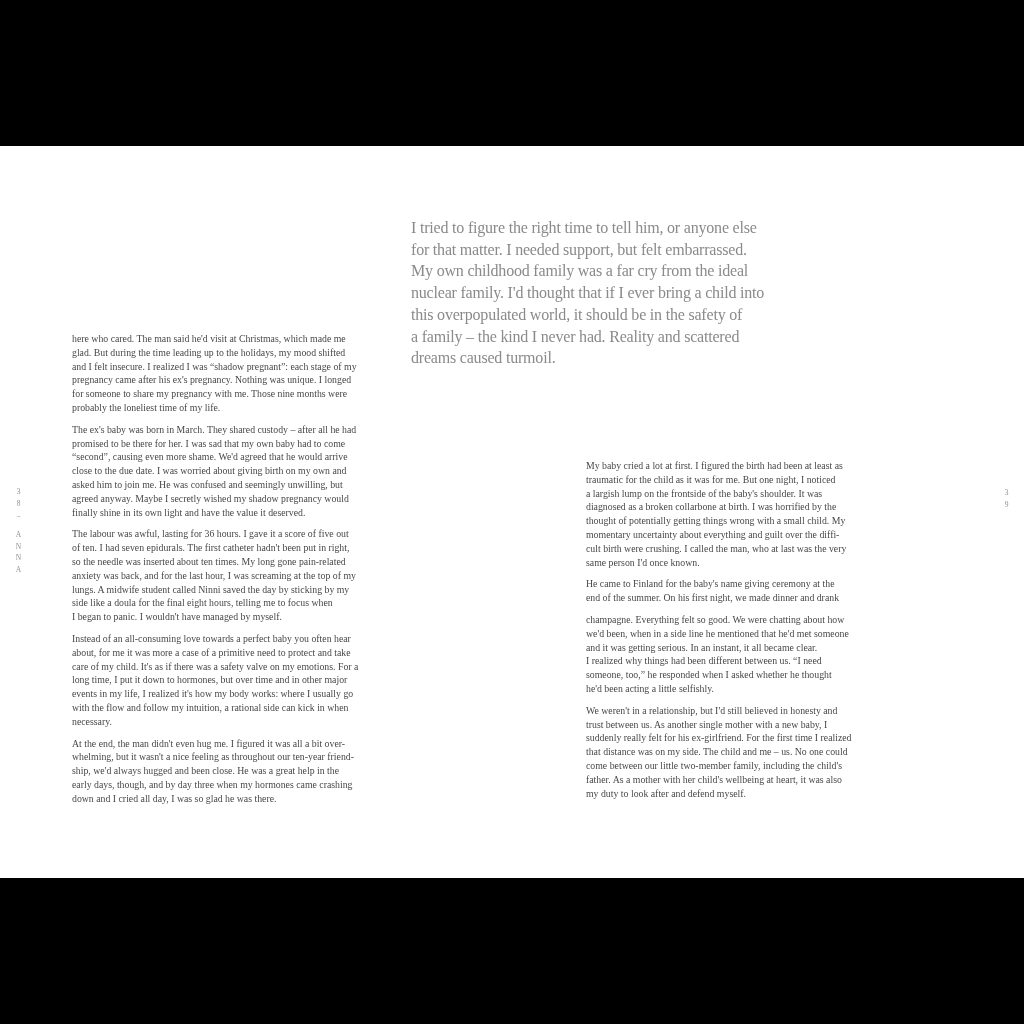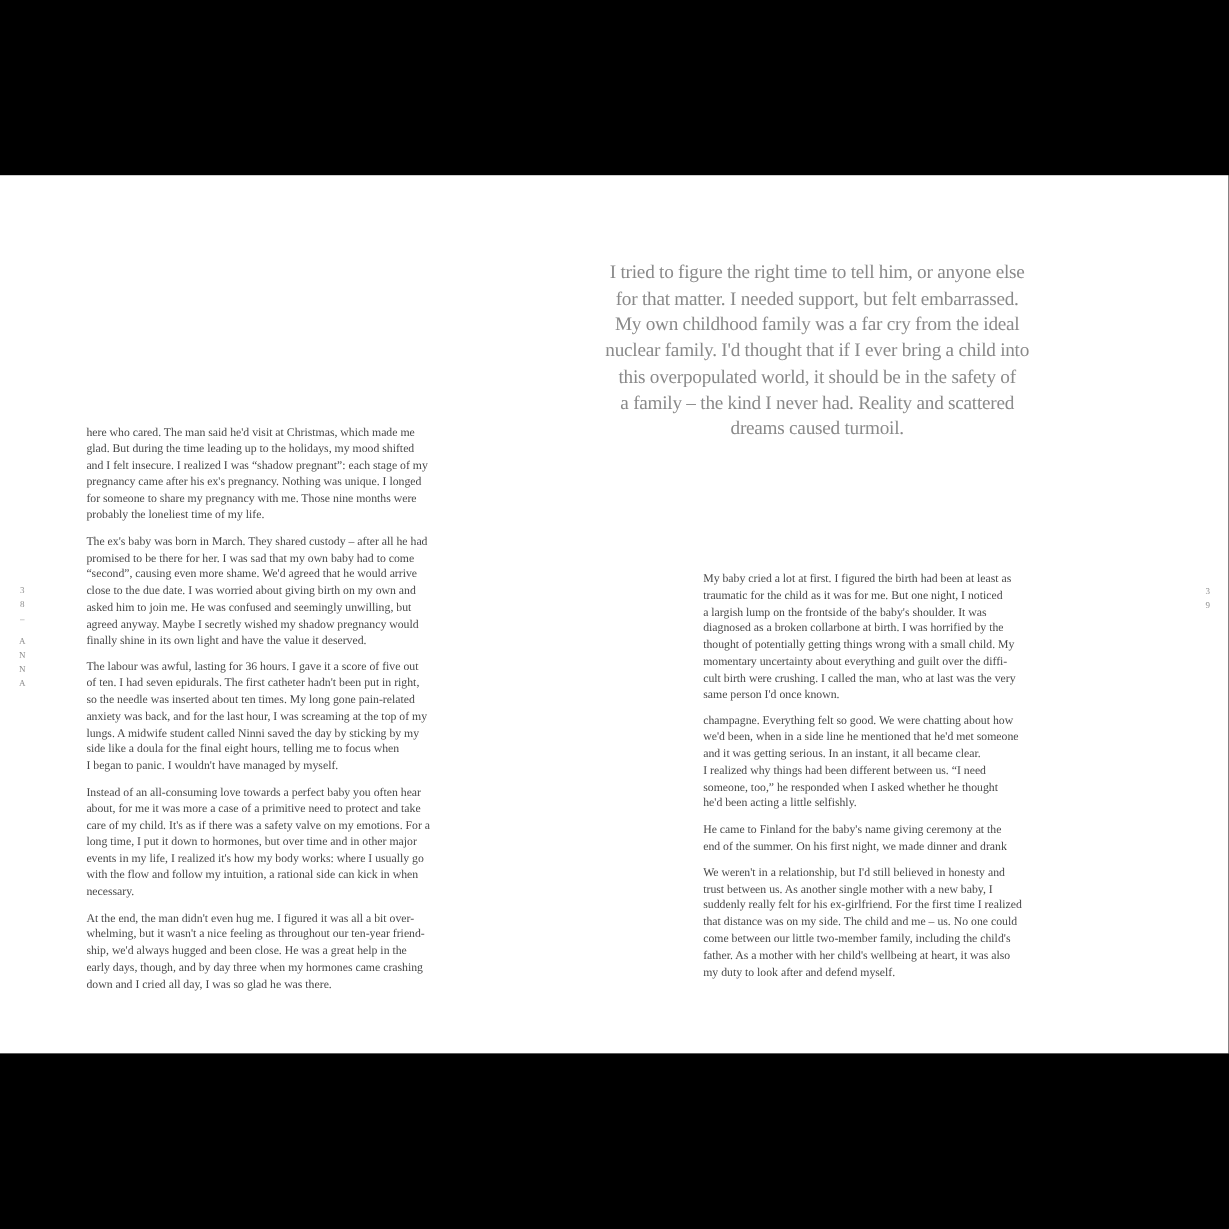--- a/index.html
+++ b/index.html
@@ -20,30 +20,30 @@
   }
   
   .col p {
     margin: 0 0 8px 0;
     font-size: 9.8px;
     line-height: 13.8px;
     color: #474747;
     white-space: pre-line;
     text-align: left;
   }
-  .left-col  { position: absolute; left: 72px;  top: 186px; width: 350px; margin-top: 22px; }
-  .right-col { position: absolute; left: 586px; top: 330px; width: 330px; }
+  .left-col  { position: absolute; left: 72px;  top: 186px; width: 350px; }
+  .right-col { position: absolute; left: 586px; top: 313px; width: 330px; }
   
   .quote {
     position: absolute; top: 71px; right: 73px; width: 540px;
     font-size: 16px;
     line-height: 21.7px;
     letter-spacing: -0.2px;
     color: #8a8a8a;
-    text-align: center;
+    text-align: left;
     white-space: pre-line;
   }
   
   .spine-label {
     position: absolute;
     display: flex; flex-direction: column; align-items: center;
   }
   .spine-left  { left: 14px;  top: 341px; }
   .spine-right { left: 1002px; top: 342px; }
   .vert {
@@ -116,28 +116,28 @@
 
     <div class="col right-col">
       <p>My baby cried a lot at first. I figured the birth had been at least as
 traumatic for the child as it was for me. But one night, I noticed
 a largish lump on the frontside of the baby's shoulder. It was
 diagnosed as a broken collarbone at birth. I was horrified by the
 thought of potentially getting things wrong with a small child. My
 momentary uncertainty about everything and guilt over the diffi-
 cult birth were crushing. I called the man, who at last was the very
 same person I'd once known.</p>
+      <p>He came to Finland for the baby's name giving ceremony at the
+end of the summer. On his first night, we made dinner and drank</p>
       <p>champagne. Everything felt so good. We were chatting about how
 we'd been, when in a side line he mentioned that he'd met someone
 and it was getting serious. In an instant, it all became clear.
 I realized why things had been different between us. “I need
 someone, too,” he responded when I asked whether he thought
 he'd been acting a little selfishly.</p>
-      <p>He came to Finland for the baby's name giving ceremony at the
-end of the summer. On his first night, we made dinner and drank</p>
       <p>We weren't in a relationship, but I'd still believed in honesty and
 trust between us. As another single mother with a new baby, I
 suddenly really felt for his ex-girlfriend. For the first time I realized
 that distance was on my side. The child and me – us. No one could
 come between our little two-member family, including the child's
 father. As a mother with her child's wellbeing at heart, it was also
 my duty to look after and defend myself.</p>
     </div>
 
     <div class="spine-label spine-right">

